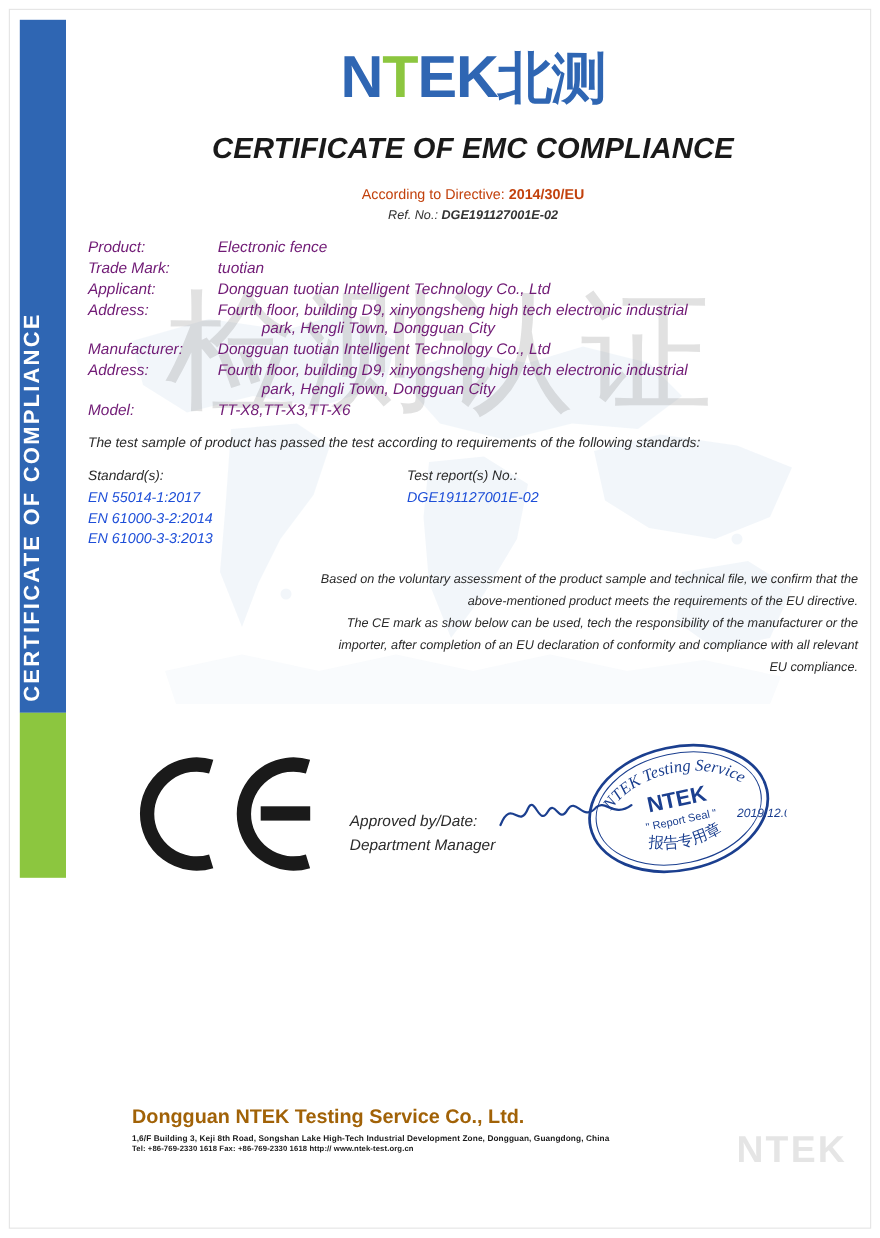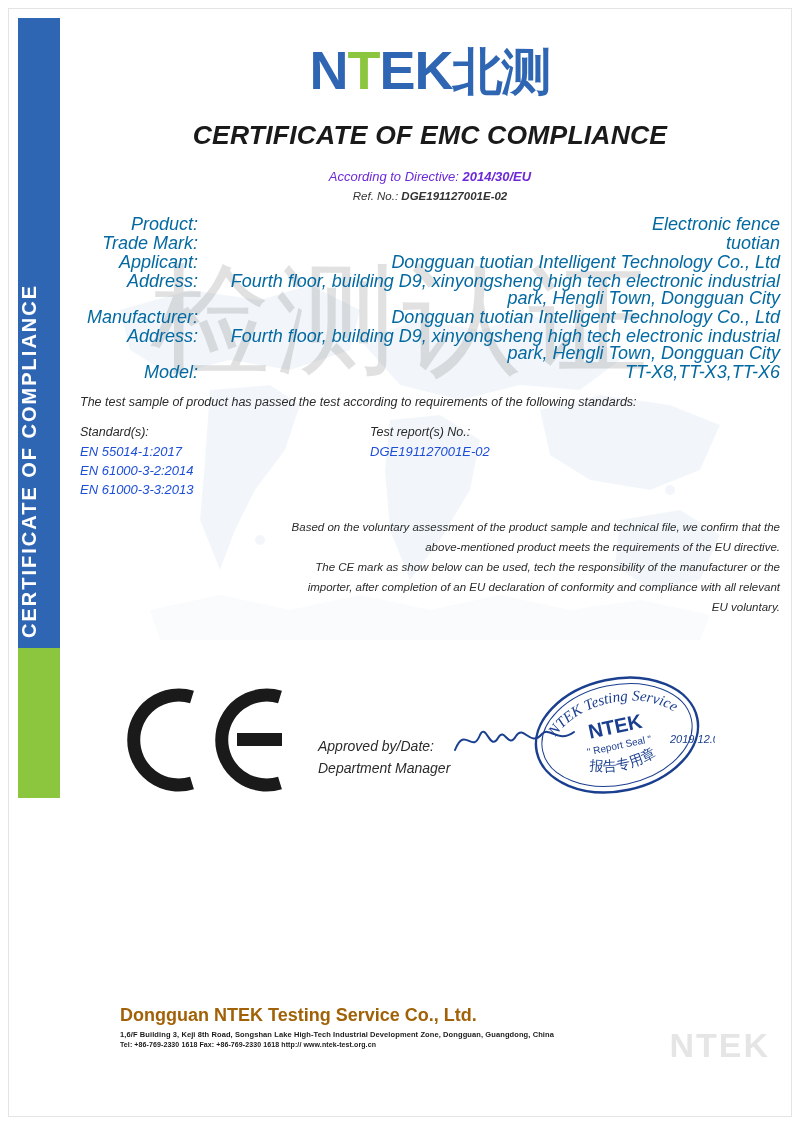--- a/index.html
+++ b/index.html
@@ -31,28 +31,28 @@
   .logo{position:relative;width:100%;height:80px;display:flex;align-items:center;justify-content:center;}
   .logo-text{font-family:"Liberation Sans",sans-serif;font-weight:bold;font-size:54px;letter-spacing:-1px;line-height:1;}
   .l-n{color:#2f66b3;}
   .l-t{color:#8cc63f;}
   .l-ek{color:#2f66b3;}
   .l-cn{color:#2f66b3;font-family:"DejaVu Sans",sans-serif;font-size:50px;}
 
   .cert-title{text-align:center;font-weight:bold;font-style:italic;font-size:26.5px;color:#1a1a1a;
      margin-top:10px;letter-spacing:.2px;font-family:"Liberation Sans",sans-serif;}
 
-  .directive{text-align:center;font-style:italic;font-size:13px;color:#6d28d9;margin-top:18px;}
+  .directive{text-align:center;font-size:13px;color:#c2410c;margin-top:18px;}
   .directive b{font-weight:bold;}
   .refno{text-align:center;font-style:italic;font-size:11.5px;color:#333;margin-top:6px;}
   .refno b{font-weight:bold;}
 
   
   .fields{margin-top:14px;position:relative;}
-  .frow{display:flex;font-style:italic;font-size:18px;color:#0369a1;line-height:17px;margin-bottom:2px;text-align:right;}
+  .frow{display:flex;font-style:italic;font-size:14px;color:#701a75;line-height:17px;margin-bottom:2px;}
   .flabel{width:118px;flex:0 0 118px;}
   .fvalue{flex:1;}
   .fvalue .l2{display:block;padding-left:40px;}
 
   .para{font-style:italic;font-size:12.5px;color:#2b2b2b;line-height:18px;margin-top:12px;}
 
   .std-block{margin-top:12px;display:flex;}
   .std-left{width:290px;flex:0 0 290px;}
   .std-right{flex:1;}
   .std-head{font-style:italic;font-size:12.5px;color:#2b2b2b;line-height:19px;}
@@ -189,21 +189,21 @@
         <div class="std-head">Test report(s) No.:</div>
         <div class="std-item">DGE191127001E-02</div>
       </div>
     </div>
 
     <div class="footnote">
       <p>Based on the voluntary assessment of the product sample and technical file, we confirm that the</p>
       <p>above-mentioned product meets the requirements of the EU directive.</p>
       <p>The CE mark as show below can be used, tech the responsibility of the manufacturer or the</p>
       <p>importer, after completion of an EU declaration of conformity and compliance with all relevant</p>
-      <p>EU voluntary.</p>
+      <p>EU compliance.</p>
     </div>
 
     <div class="ce-area">
 
       <div class="ce-mark">
         <svg viewBox="0 0 180 110" xmlns="http://www.w3.org/2000/svg">
           <path d="M72 12 A45 45 0 1 0 72 98" fill="none" stroke="#1a1a1a" stroke-width="13"></path>
           <path d="M160 12 A45 45 0 1 0 160 98" fill="none" stroke="#1a1a1a" stroke-width="13"></path>
           <rect x="117" y="48" width="45" height="13" fill="#1a1a1a"></rect>
         </svg>

